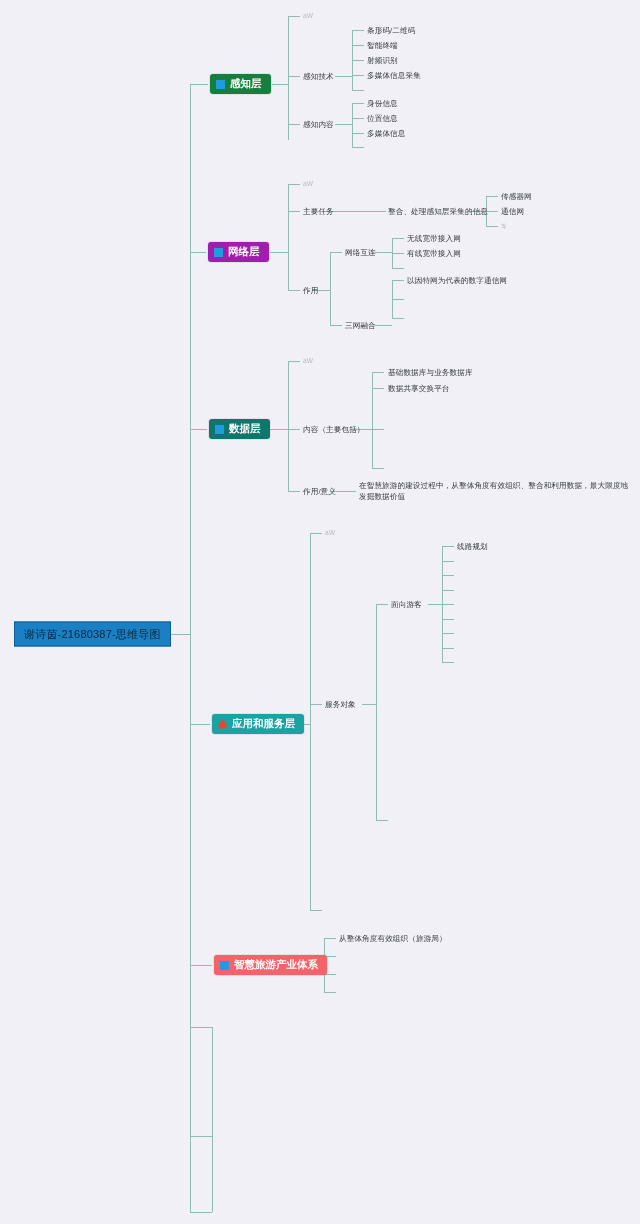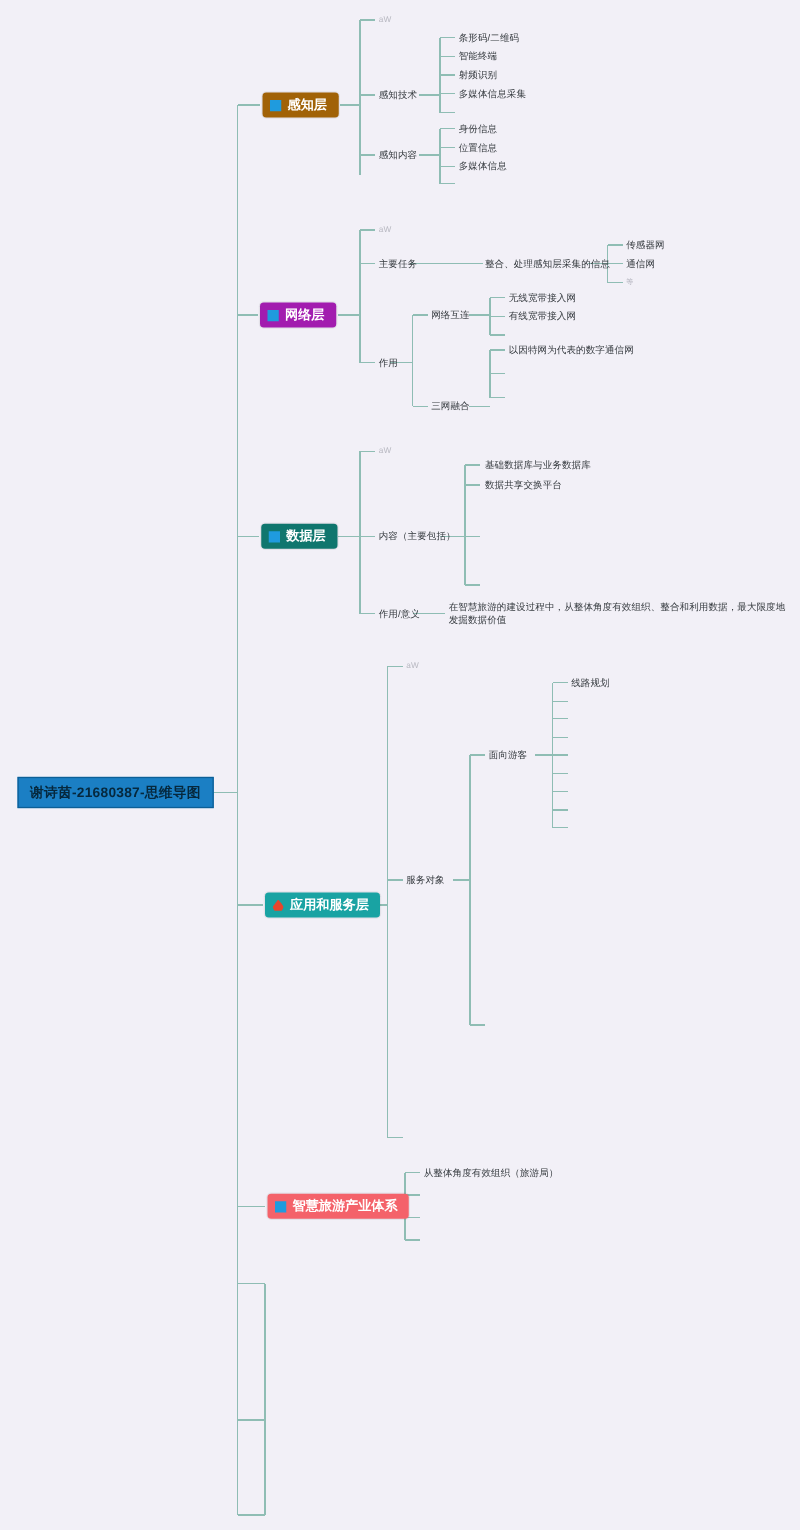--- a/index.html
+++ b/index.html
@@ -22,21 +22,21 @@
     position: absolute;
     display: flex;
     align-items: center;
     white-space: nowrap;
     transform: translateY(-50%);
   }
   .root {
     background: #1b7fc4;
     border: 1px solid #0d5f96;
     color: #06283d;
-    font-weight: bold;
+    font-weight: normal;
     font-size: 11px;
     padding: 4px 9px;
     letter-spacing: .2px;
   }
   .lvl1 {
     border-radius: 3px;
     padding: 3px 9px 3px 6px;
     font-size: 10.5px;
     font-weight: bold;
     color: #ffffff;
@@ -183,21 +183,21 @@
 
       <path d="M212 1027 V1136"></path>
       <path d="M212 1136 V1212"></path>
     </g>
   </svg>
 
   <div class="node root" style="left:14px; top:634px;">
     <span>谢诗茵-21680387-思维导图</span>
   </div>
 
-  <div class="node lvl1" style="left:210px; top:84px; background:#a16207;">
+  <div class="node lvl1" style="left:210px; top:84px; background:#15803d;">
     <span class="ic sq"></span>
     <span>感知层</span>
   </div>
 
   <div class="node lvl1" style="left:208px; top:252px; background:#a21caf;">
     <span class="ic sq"></span>
     <span>网络层</span>
   </div>
 
   <div class="node lvl1" style="left:209px; top:429px; background:#0f766e;">

